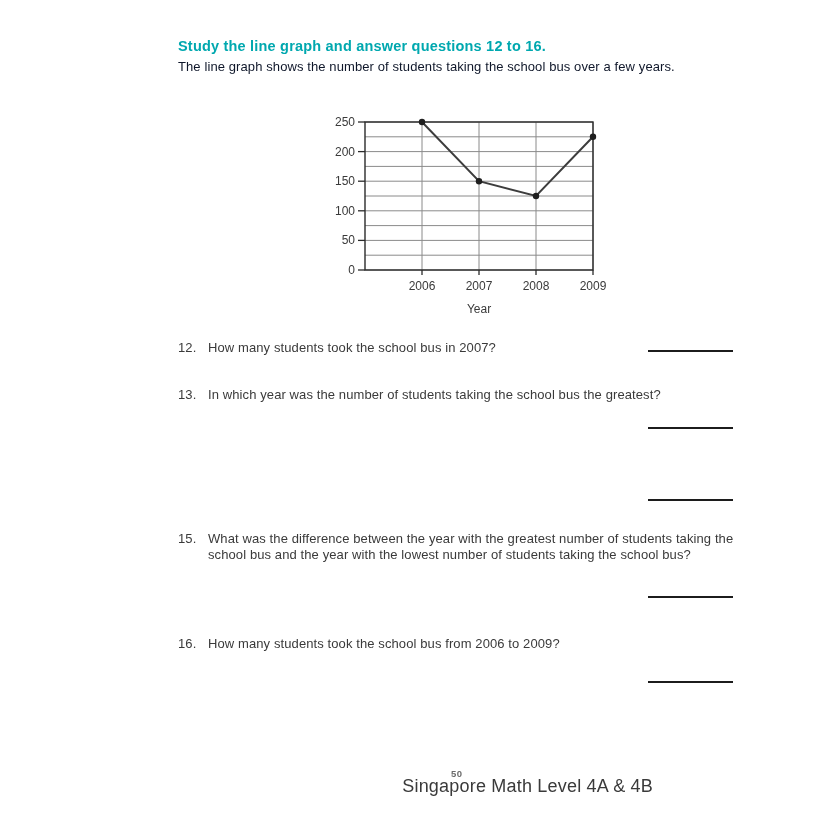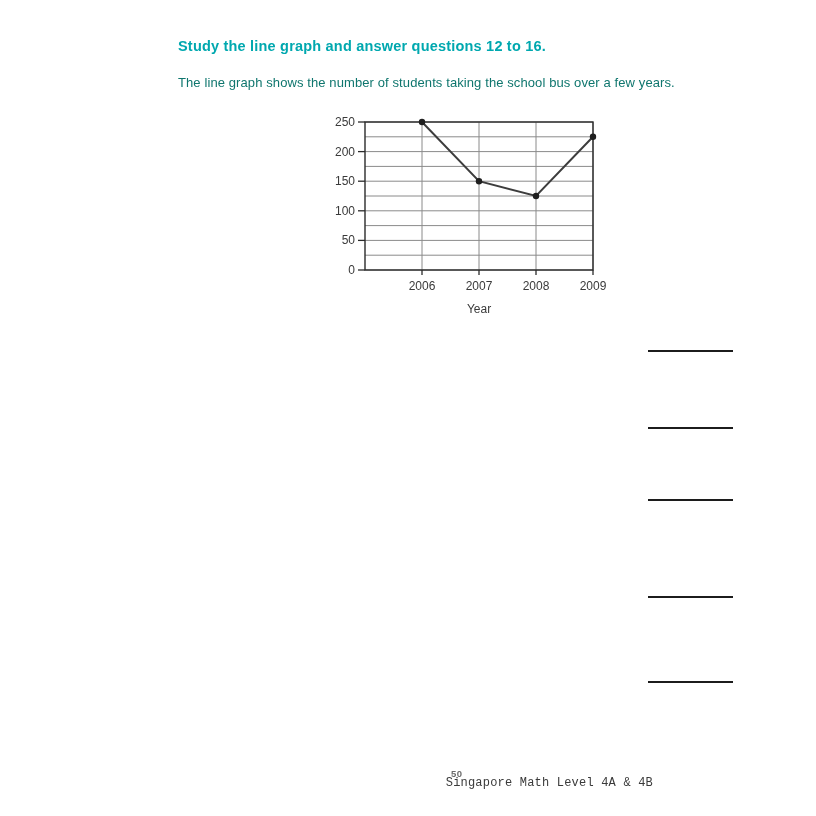--- a/index.html
+++ b/index.html
@@ -6,22 +6,22 @@
   .page{
     position:relative;width:704px;height:816px;background:#ffffff;
     font-family:"Liberation Sans",sans-serif;color:#3a3a3a;overflow:hidden;
     margin:0 auto;
   }
   .heading{
     position:absolute;left:122px;top:38px;
     font-size:14.5px;font-weight:700;color:#00a8af;letter-spacing:.2px;
   }
   .intro{
-    position:absolute;left:122px;top:75px;
-    font-size:13px;color:#0f766e;letter-spacing:.1px;
+    position:absolute;left:122px;top:59px;
+    font-size:13px;color:#0f172a;letter-spacing:.1px;
   }
   .ylabel{
     position:absolute;left:200px;top:157px;
     font-size:11.5px;line-height:14px;color:#3a3a3a;
   }
   .chart{position:absolute;left:190px;top:108px;}
   .chart text{font-family:"Liberation Sans",sans-serif;}
   .tick-label{font-size:12px;fill:#3a3a3a;}
   .axis-label{font-size:12px;fill:#3a3a3a;}
   .q{
@@ -33,21 +33,21 @@
   .answer-line{
     position:absolute;left:592px;width:85px;height:0;
     border-top:2px solid #1c1c1c;
   }
   .footer-page-num{
     position:absolute;left:395px;top:768px;
     font-size:9.5px;font-weight:700;color:#6b6b6b;letter-spacing:.5px;
   }
   .footer-title{
     position:absolute;right:107px;top:776px;
-    font-size:12px;color:#3a3a3a;letter-spacing:.2px;font-family:Liberation Mono, monospace;
+    font-size:18px;color:#3a3a3a;letter-spacing:.2px;
   }
 </style>
 </head>
 <body>
 
 <div class="page">
 
   <div class="heading" style="color: rgb(0, 168, 175);">Study the line graph and answer questions 12 to 16.</div>
   <div class="intro">The line graph shows the number of students taking the school bus over a few years.</div>
 
@@ -90,26 +90,42 @@
       <text x="109" y="18" text-anchor="end" class="tick-label">250</text>
       <rect x="119" y="14" width="228" height="148" fill="none" stroke="#2b2b2b" stroke-width="1.4"></rect>
       <polyline points="176,14 233,73.2 290,88 347,28.799999999999983" fill="none" stroke="#3d3d3d" stroke-width="2"></polyline>
       <circle cx="176" cy="14" r="3.2" fill="#1f1f1f"></circle>
       <circle cx="233" cy="73.2" r="3.2" fill="#1f1f1f"></circle>
       <circle cx="290" cy="88" r="3.2" fill="#1f1f1f"></circle>
       <circle cx="347" cy="28.799999999999983" r="3.2" fill="#1f1f1f"></circle>
       <text x="233" y="205" text-anchor="middle" class="axis-label">Year</text>
     </svg>
 
+  <div class="q" style="top:340px">
+    <span class="qnum">12.</span>
+    <span class="qtext">How many students took the school bus in 2007?</span>
+  </div>
   <div class="answer-line" style="top:350px"></div>
 
+  <div class="q" style="top:387px">
+    <span class="qnum">13.</span>
+    <span class="qtext">In which year was the number of students taking the school bus the greatest?</span>
+  </div>
   <div class="answer-line" style="top:427px"></div>
 
   <div class="answer-line" style="top:499px"></div>
 
+  <div class="q" style="top:531px">
+    <span class="qnum">15.</span>
+    <span class="qtext">What was the difference between the year with the greatest number of students taking the school bus and the year with the lowest number of students taking the school bus?</span>
+  </div>
   <div class="answer-line" style="top:596px"></div>
 
+  <div class="q" style="top:636px">
+    <span class="qnum">16.</span>
+    <span class="qtext">How many students took the school bus from 2006 to 2009?</span>
+  </div>
   <div class="answer-line" style="top:681px"></div>
 
   <div class="footer-page-num">50</div>
   <div class="footer-title">Singapore Math Level 4A &amp; 4B</div>
 
 </div>
 
 </body></html>

